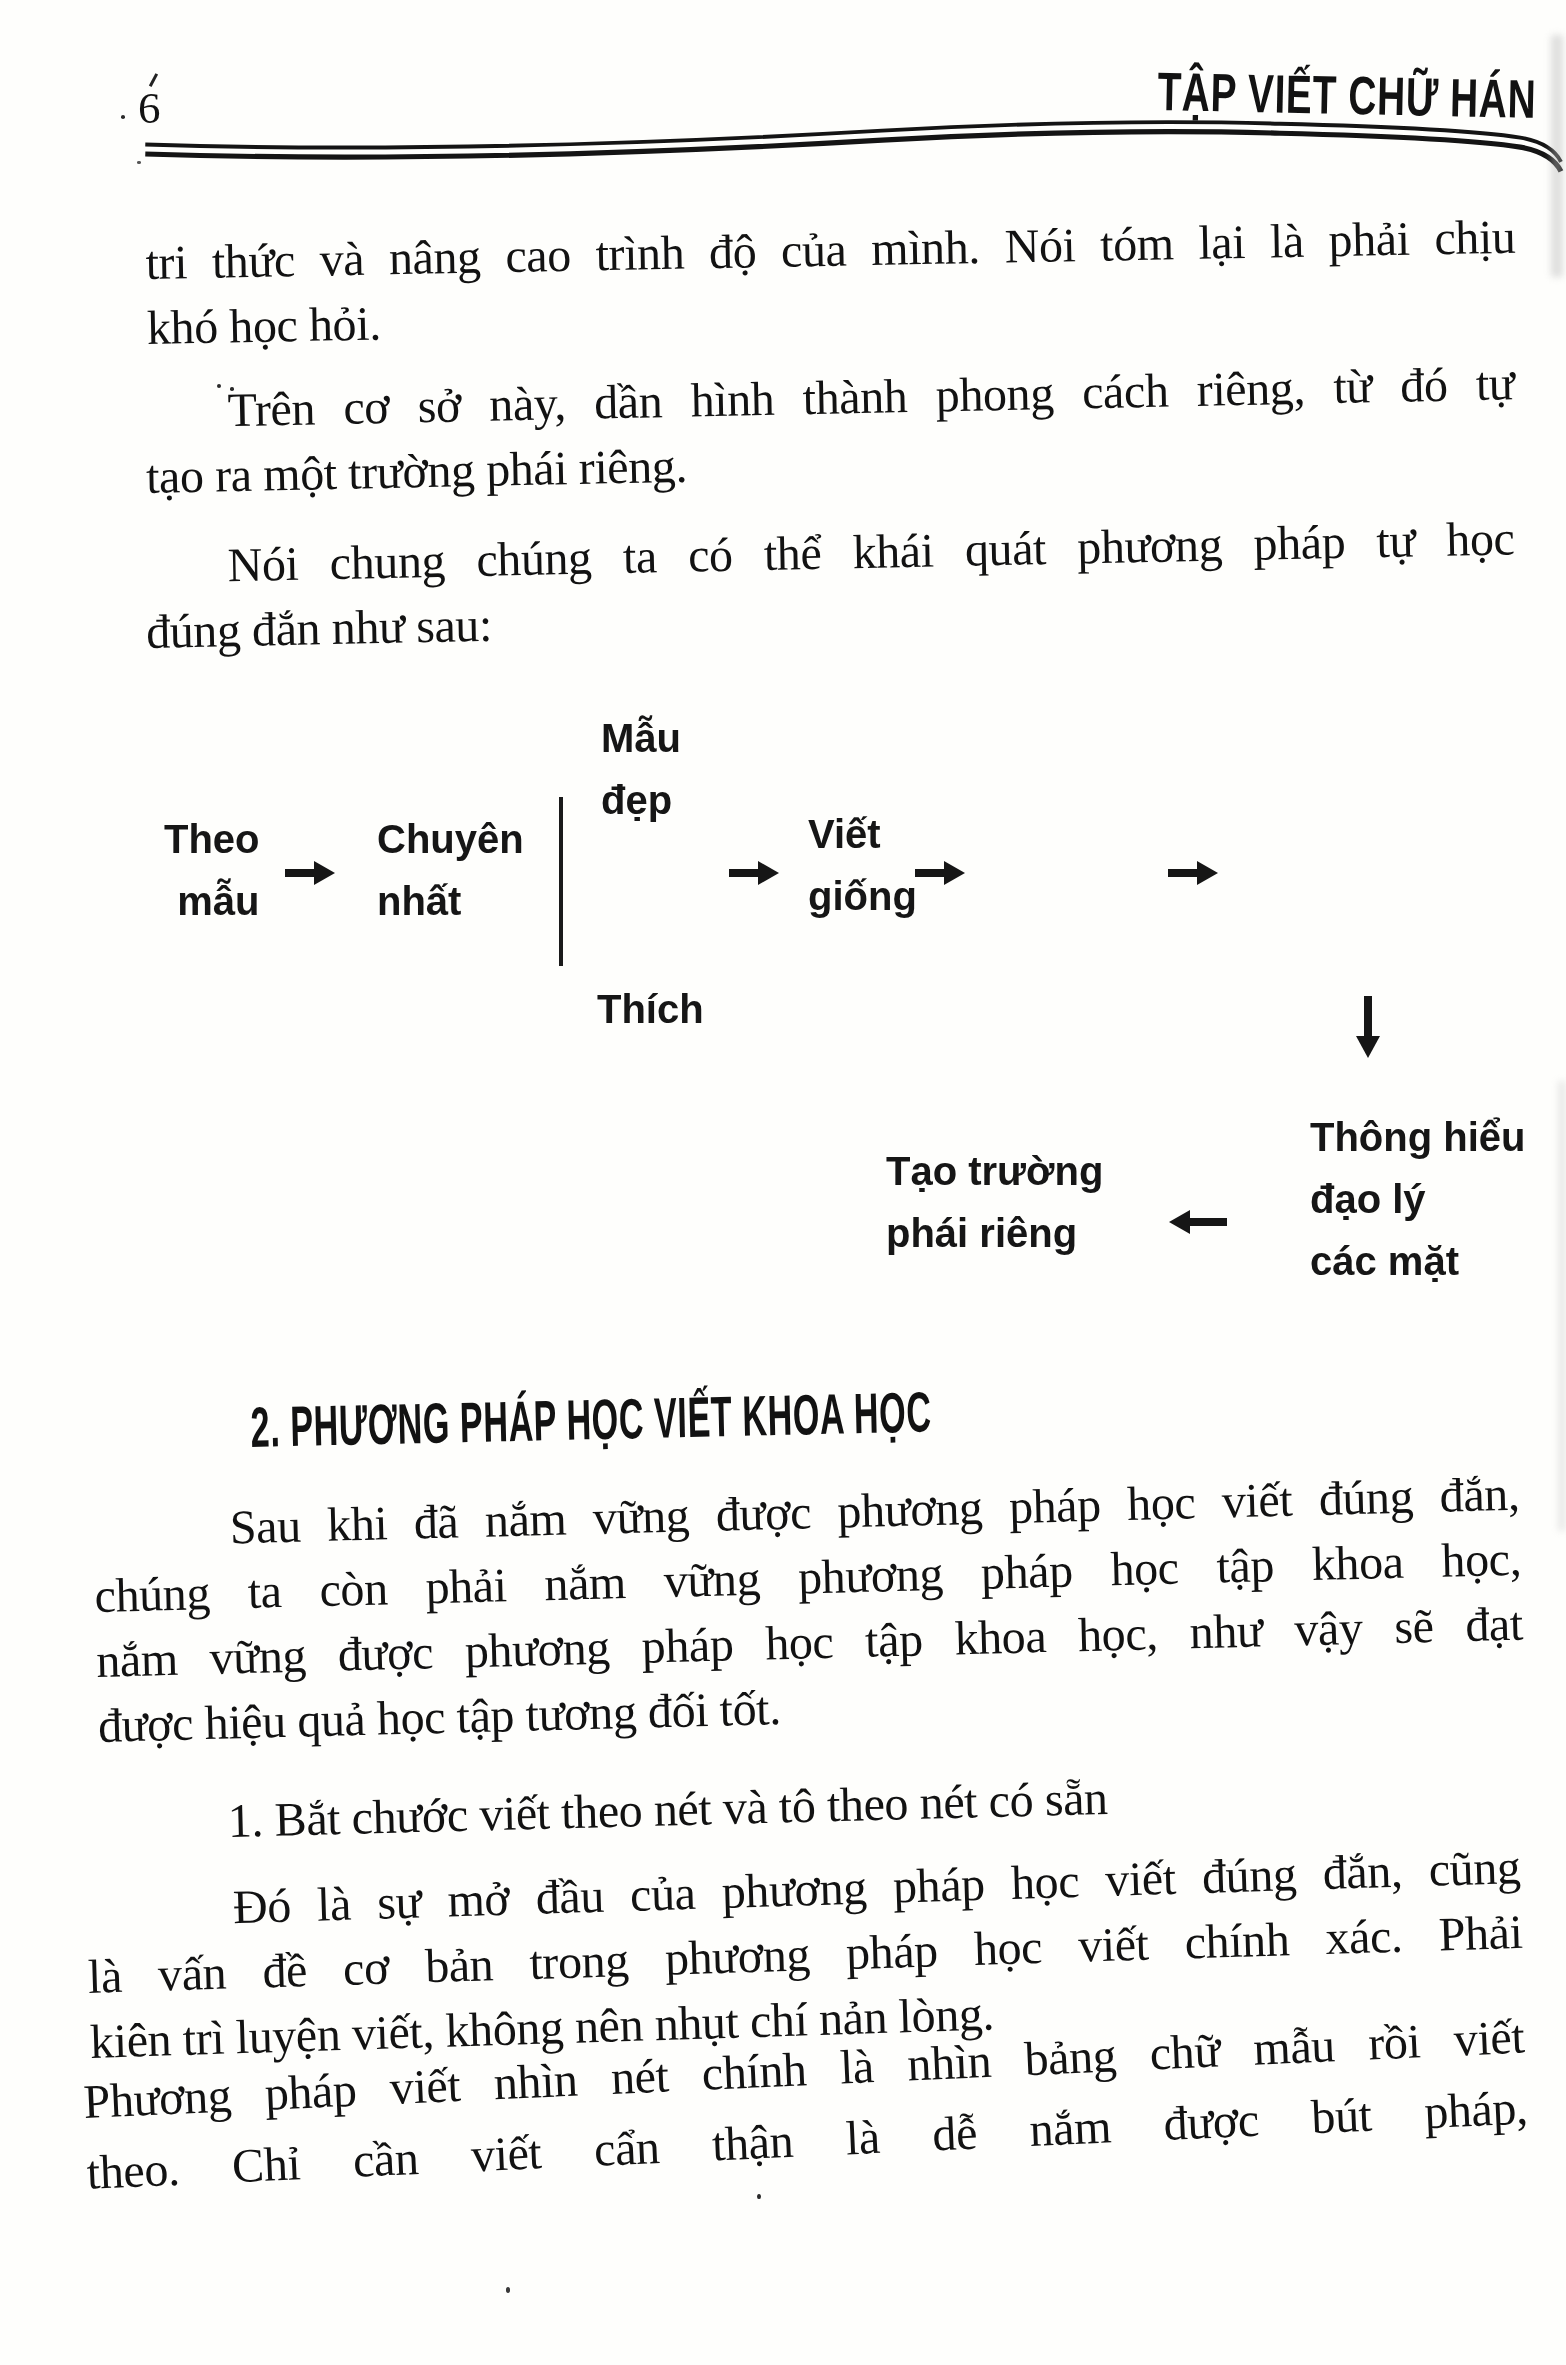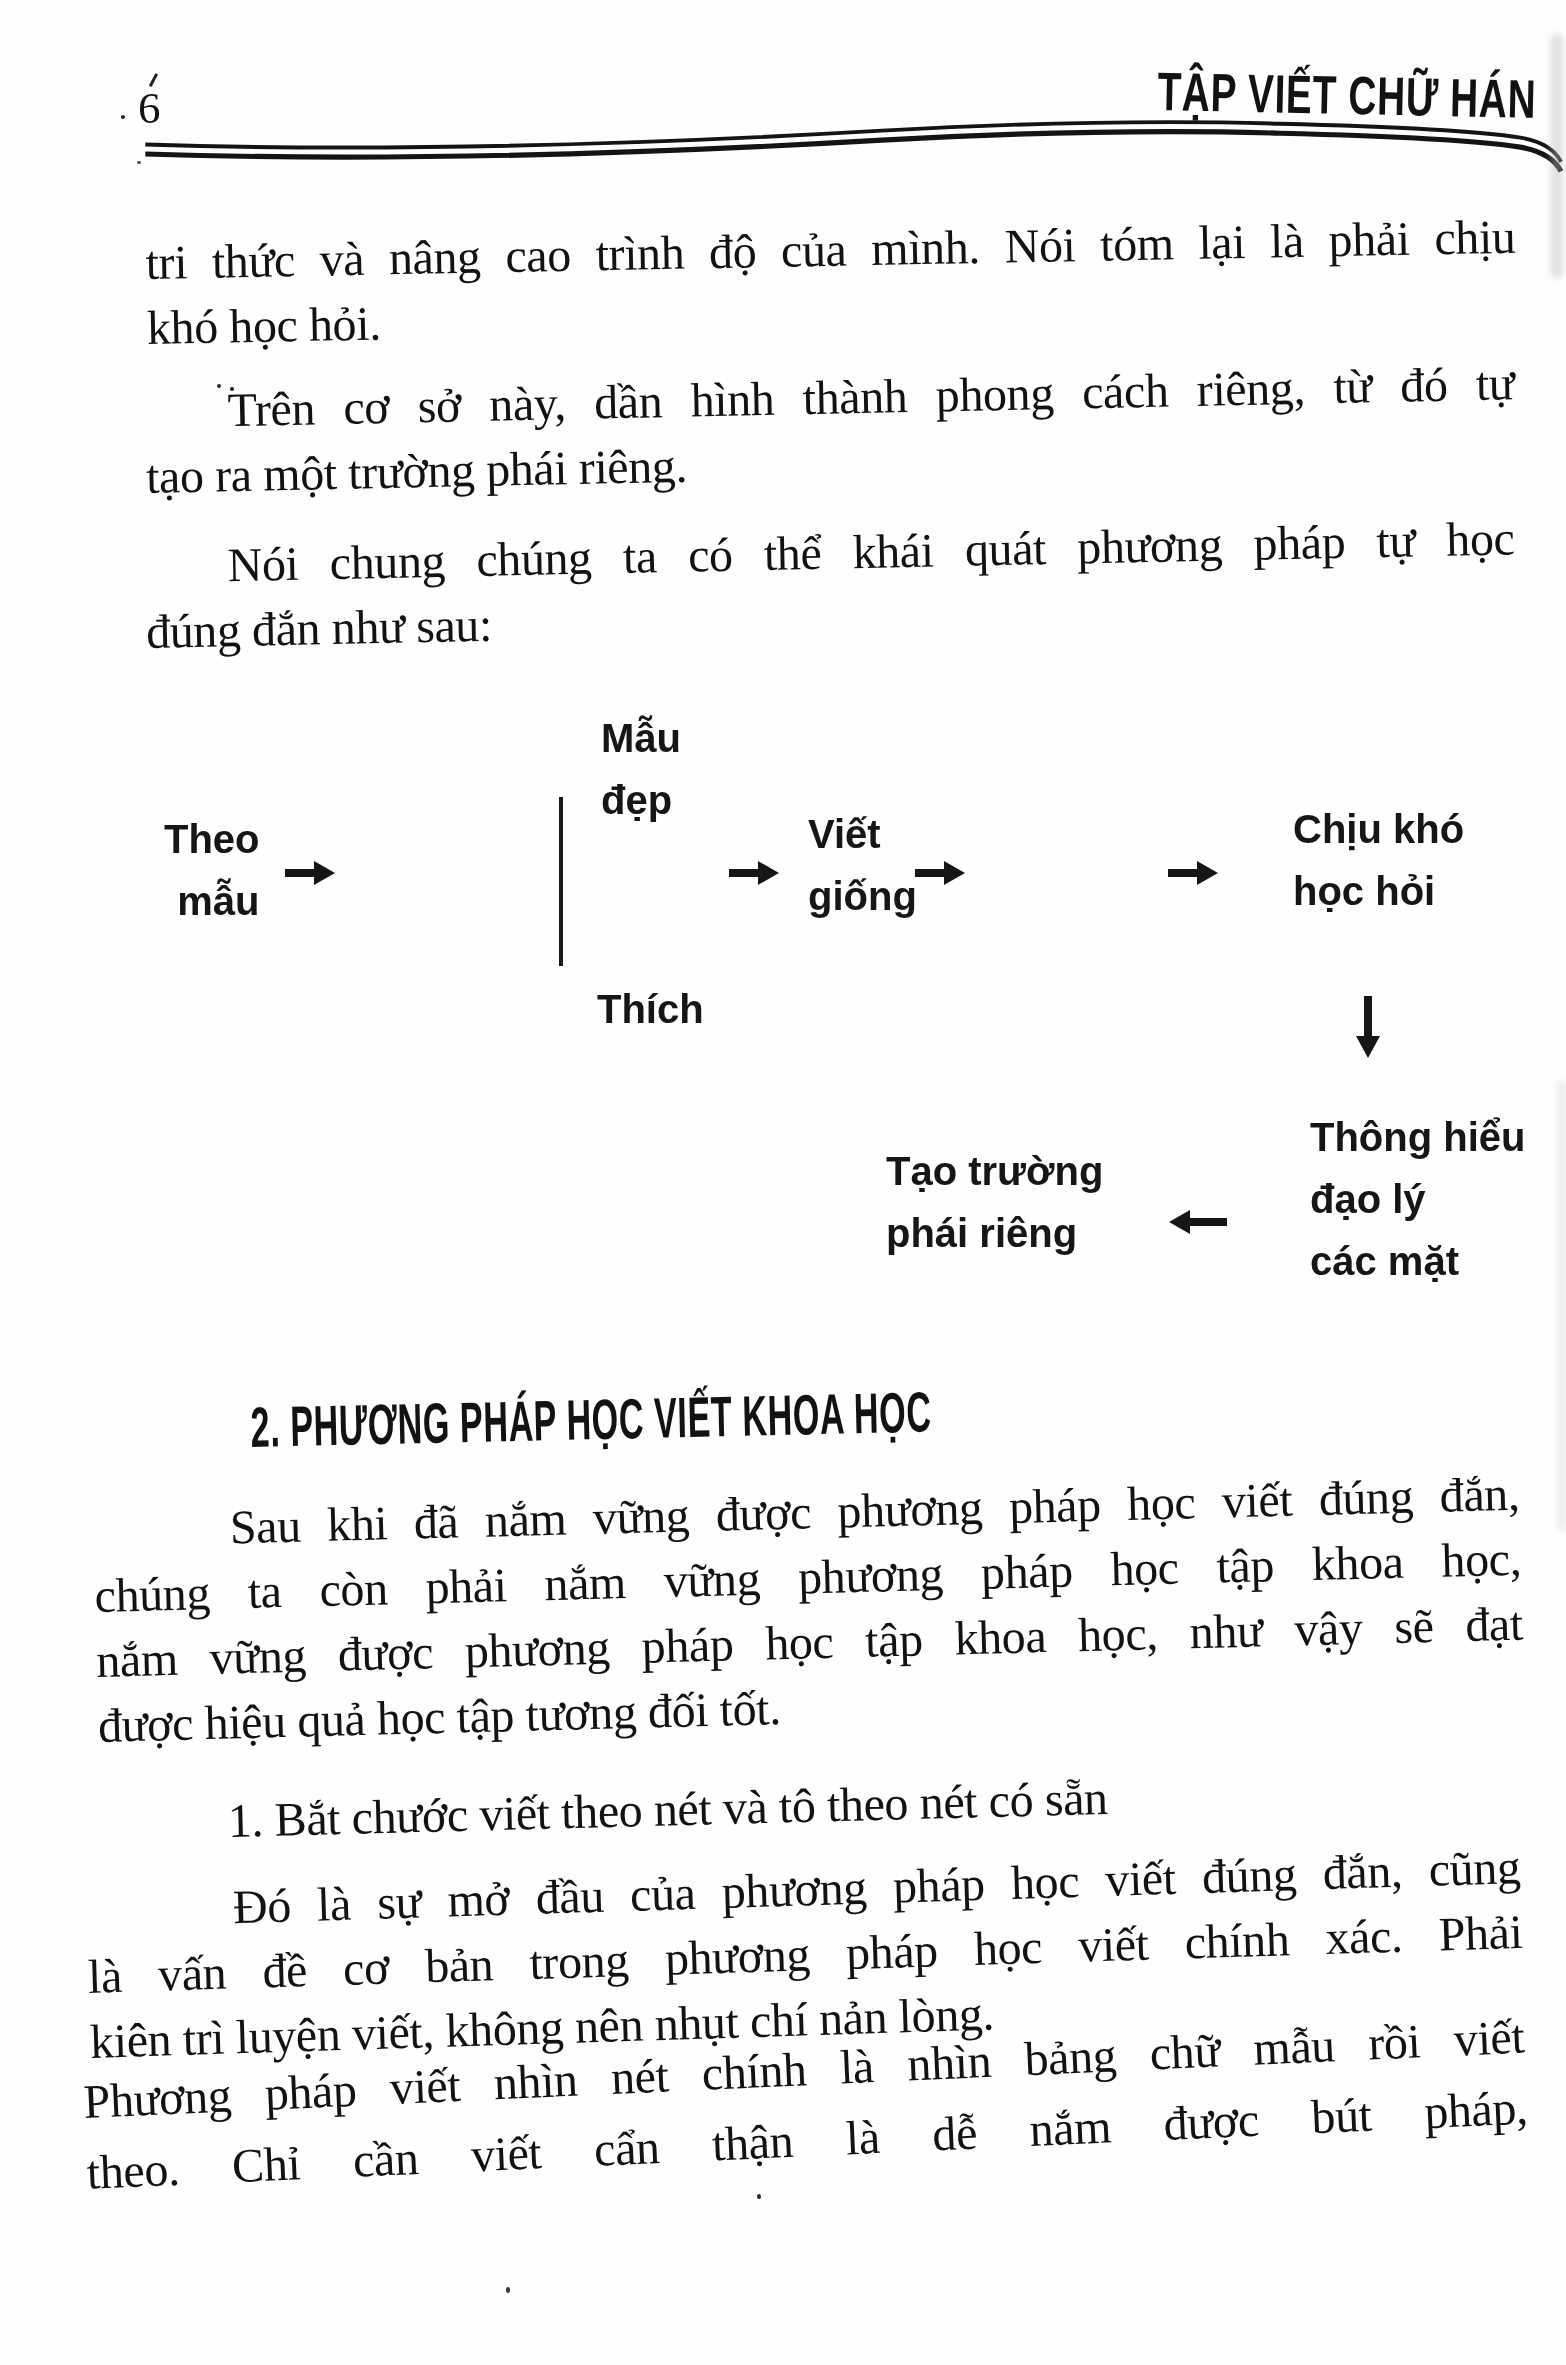--- a/index.html
+++ b/index.html
@@ -104,40 +104,40 @@
     <div class="ln last">đúng đắn như sau:</div>
   </div>
 
   <div class="diagram">
     <div class="dnode" style="left:164px;top:808px;text-align:right;">Theo
 mẫu</div>
     <div class="arrow arrow-r" style="left:285px;top:861px;">
         <div class="sh"></div>
         <div class="hd"></div>
       </div>
+    <div class="dnode" style="left:377px;top:808px;">Chuyên
+nhất</div>
     <div class="vline" style="left:559px;top:797px;height:169px;"></div>
     <div class="dnode" style="left:601px;top:707px;">Mẫu
 đẹp</div>
     <div class="dnode" style="left:597px;top:978px;">Thích</div>
     <div class="arrow arrow-r" style="left:729px;top:861px;">
         <div class="sh"></div>
         <div class="hd"></div>
       </div>
     <div class="dnode" style="left:808px;top:803px;">Viết
 giống</div>
     <div class="arrow arrow-r" style="left:915px;top:861px;">
         <div class="sh"></div>
         <div class="hd"></div>
       </div>
     <div class="arrow arrow-r" style="left:1168px;top:861px;">
         <div class="sh"></div>
         <div class="hd"></div>
       </div>
-    <div class="dnode" style="left:1293px;top:798px;">Chịu khó
-học hỏi</div>
     <div class="arrow arrow-d" style="left:1356px;top:996px;">
         <div class="sh"></div>
         <div class="hd"></div>
       </div>
     <div class="dnode" style="left:1310px;top:1106px;">Thông hiểu
 đạo lý
 các mặt</div>
     <div class="arrow arrow-l" style="left:1169px;top:1210px;">
         <div class="hd"></div>
         <div class="sh"></div>

